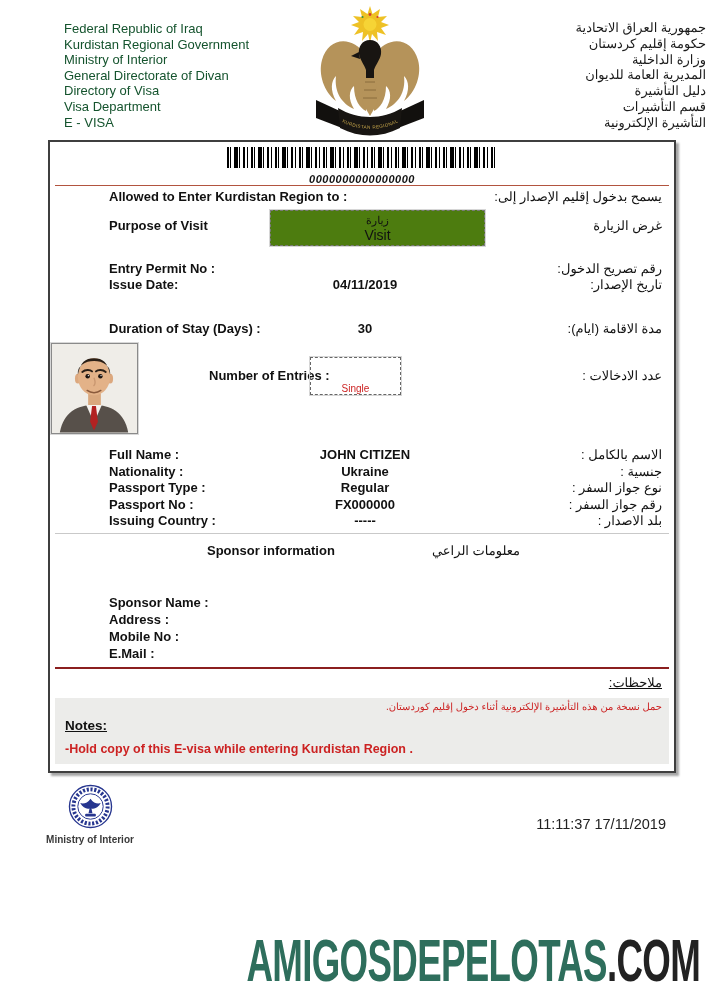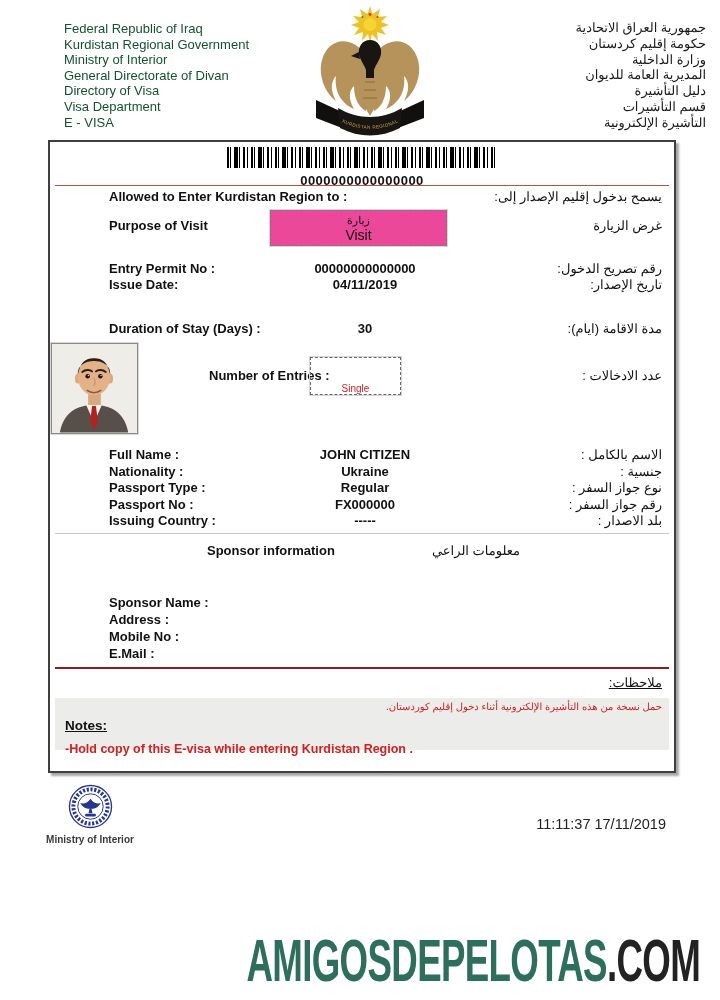--- a/index.html
+++ b/index.html
@@ -22,49 +22,49 @@
 
   
   .docbox{position:absolute;left:48px;top:140px;width:628px;height:633px;background:#fff;
     border:2px solid #3f3f3f;box-shadow:3px 3px 2px rgba(0,0,0,.35);}
   .barcode-wrap{position:absolute;top:5px;left:0;right:0;text-align:center;}
   .barcode{display:inline-block;width:270px;height:21px;
     background:repeating-linear-gradient(90deg,
       #000 0 2px,#fff 2px 3px,#000 3px 4px,#fff 4px 7px,
       #000 7px 11px,#fff 11px 12px,#000 12px 13px,#fff 13px 16px,
       #000 16px 18px,#fff 18px 20px,#000 20px 21px,#fff 21px 24px);}
-  .barcode-num{font-size:13px;font-weight:bold;letter-spacing:.5px;margin-top:1px;}
+  .barcode-num{font-size:11px;font-weight:bold;letter-spacing:.5px;margin-top:1px;font-style:italic;}
   .redline1{position:absolute;top:43px;left:5px;right:5px;border-top:1px solid var(--line-red,#b2543f);}
   .redline2{position:absolute;top:525px;left:5px;right:5px;border-top:2px solid var(--dark-line-red,#8b1f1f);}
   .sepline{position:absolute;top:391px;left:5px;right:5px;border-top:1px solid #c9c9c9;}
 
   .row{position:absolute;left:0;right:0;height:17px;font-size:13px;}
   .row .lbl{position:absolute;left:12px;font-weight:bold;white-space:nowrap;margin-left:47px;}
   .row .val{position:absolute;left:200px;width:230px;text-align:center;font-weight:bold;white-space:nowrap;}
   .row .ar{position:absolute;right:12px;direction:rtl;white-space:nowrap;}
 
-  .purpose-box{position:absolute;left:220px;top:68px;width:177px;height:36px;
-    border:1px dashed #7a7a7a;outline:1px solid #d6d6d6;text-align:center;background:#ec4899;}
+  .purpose-box{position:absolute;left:220px;top:68px;width:215px;height:36px;
+    border:1px dashed #7a7a7a;outline:1px solid #d6d6d6;text-align:center;background:#4d7c0f;}
   .purpose-box .p-ar{font-size:11px;line-height:14px;margin-top:2px;}
   .purpose-box .p-en{font-size:14px;line-height:16px;}
 
   .photo{position:absolute;left:1px;top:201px;width:87px;height:91px;border:1px solid #8a8a8a;
     outline:1px solid #d8d8d8;background:#efede8;}
   .photo svg{width:100%;height:100%;display:block;}
 
   .entries-box{position:absolute;left:260px;top:215px;width:91px;height:38px;
     border:1px dashed #666;outline:1px solid #d6d6d6;display:flex;align-items:flex-end;justify-content:center;
     color:var(--accent-red,#cc2222);font-size:10px;}
 
   .sponsor-title .lbl{left:110px;}
   .sponsor-title .ar{right:154px;}
 
   .ar-notes-title{position:absolute;top:533px;right:12px;font-size:13px;direction:rtl;
     text-decoration:underline;}
-  .graybox{position:absolute;top:556px;left:5px;right:5px;height:52px;background:#ececea;}
+  .graybox{position:absolute;top:556px;left:5px;right:5px;height:66px;background:#ececea;}
   .graybox .ar-note{position:absolute;top:3px;right:7px;font-size:10px;color:var(--accent-red,#cc2222);direction:rtl;}
   .graybox .notes-title{position:absolute;top:20px;left:10px;font-size:13.5px;font-weight:bold;text-decoration:underline;}
   .graybox .en-note{position:absolute;top:44px;left:10px;font-size:12.5px;font-weight:bold;color:var(--accent-red,#cc2222);}
 
   
   .ministry{position:absolute;left:42px;top:784px;width:96px;text-align:center;}
   .ministry svg{width:45px;height:45px;}
   .ministry .cap{font-size:10px;font-weight:bold;color:#3a3a3a;margin-top:1px;}
   .timestamp{position:absolute;right:54px;top:816px;font-size:14.5px;color:#222;}
 
@@ -137,21 +137,20 @@
       <span class="lbl">Purpose of Visit</span>
       <span class="ar">غرض الزيارة</span>
     </div>
     <div class="purpose-box">
       <div class="p-ar">زيارة</div>
       <div class="p-en">Visit</div>
     </div>
 
     <div class="row" style="top:119px">
       <span class="lbl">Entry Permit No :</span>
-      <span class="val">00000000000000</span>
       <span class="ar">رقم تصريح الدخول:</span>
     </div>
     <div class="row" style="top:135px">
       <span class="lbl">Issue Date:</span>
       <span class="val">04/11/2019</span>
       <span class="ar">تاريخ الإصدار:</span>
     </div>
 
     <div class="row" style="top:179px">
       <span class="lbl">Duration of Stay (Days) :</span>

